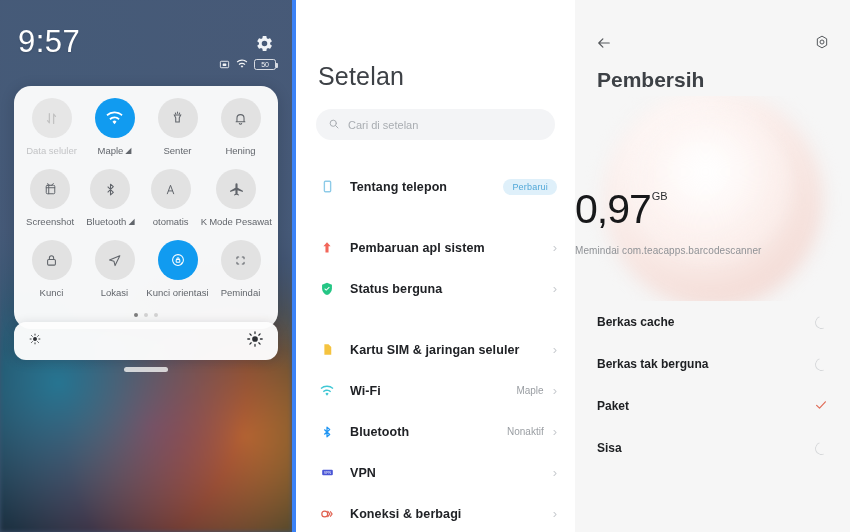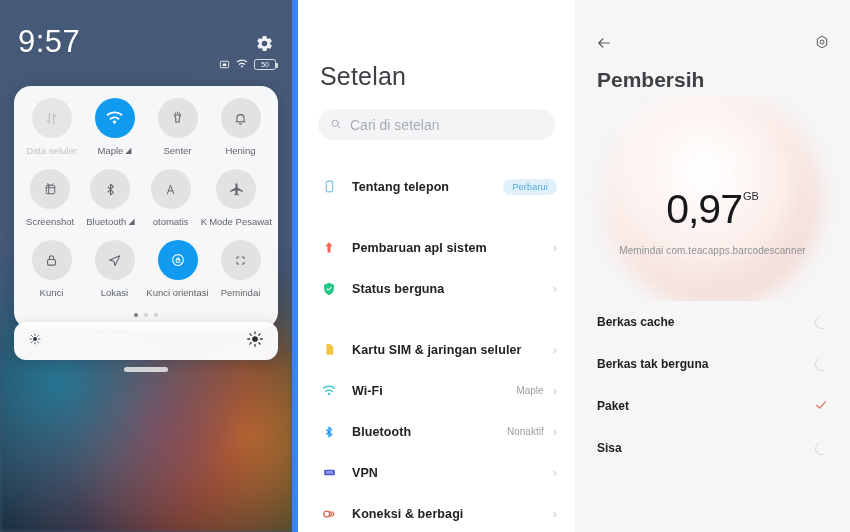--- a/index.html
+++ b/index.html
@@ -107,35 +107,35 @@
   .handle {
     position:absolute; left:50%; transform:translateX(-50%);
     top: 367px; width: 44px; height: 5px; border-radius: 3px;
     background: rgba(235,235,235,.85); z-index: 4;
   }
 
   
   .panel-settings {
     position: relative; width: 283px; height: 532px;
     background: #ffffff; overflow: hidden;
-    border-left: 6px solid #3b82f6;
+    border-left: 4px solid #3b82f6;
   }
   .settings-title {
     font-size: 25px; color: #3d4146; font-weight: 400;
     padding: 62px 0 0 22px; letter-spacing: .2px;
   }
   .searchbar {
     margin: 18px 20px 0 20px; height: 31px;
     background: #f3f4f6; border-radius: 16px;
     display: flex; align-items: center; gap: 8px; padding: 0 12px;
   }
   .searchbar input {
     border: none; outline: none; background: transparent;
     font-family: "Liberation Sans", sans-serif;
-    font-size: 14px; color: #8d9196; width: 100%;
+    font-size: 11px; color: #8d9196; width: 100%;
   }
   .searchbar input::placeholder { color: #a9adb2; }
 
   .slist { margin-top: 10px; }
   .sgroup { padding: 4px 0; }
   .sgap { height: 12px; }
   .srow {
     display: flex; align-items: center;
     height: 41px; padding: 0 18px 0 20px;
   }
@@ -174,21 +174,21 @@
     background: radial-gradient(circle at 42% 36%, #ffffff 0%, #fdf5f3 34%, #f6e2dd 62%, #f1d6d0 80%, rgba(241,214,208,0) 100%);
     filter: blur(9px);
   }
   .orb2 {
     position: absolute; left: 50%; top: 16px; transform: translateX(-50%);
     width: 150px; height: 150px; border-radius: 50%;
     background: radial-gradient(circle at 45% 40%, rgba(255,255,255,.95) 0%, rgba(252,240,237,.7) 55%, rgba(248,228,223,0) 100%);
     filter: blur(7px);
   }
   .size-wrap {
-    position: absolute; left: 0; right: 0; top: 90px; text-align: center;
+    position: absolute; left: 0; right: 0; top: 90px; text-align: left;
   }
   .size-num {
     font-size: 41px; color: #17181a; font-weight: 400; letter-spacing: -1px;
     display: inline-block; vertical-align: middle;
   }
   .size-unit {
     font-size: 11px; color: #2b2d30; vertical-align: top;
     display: inline-block; margin-top: 4px; margin-left: 1px;
   }
   .scan-text {

